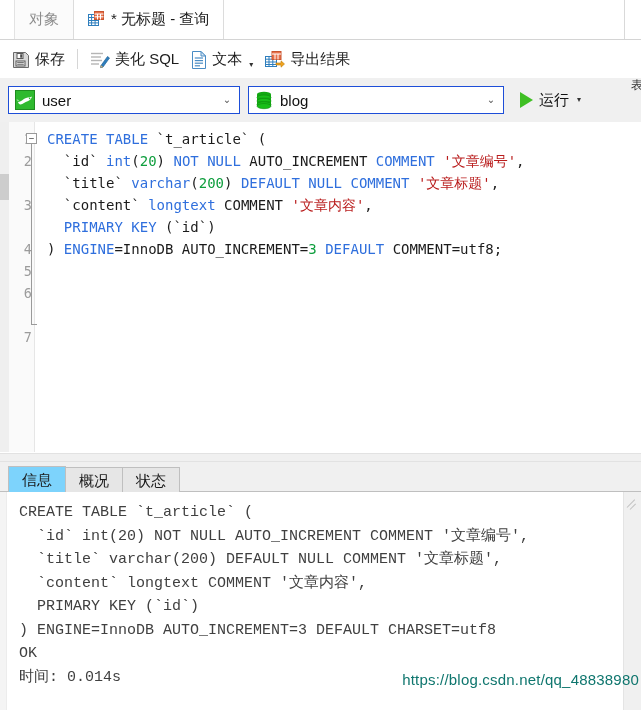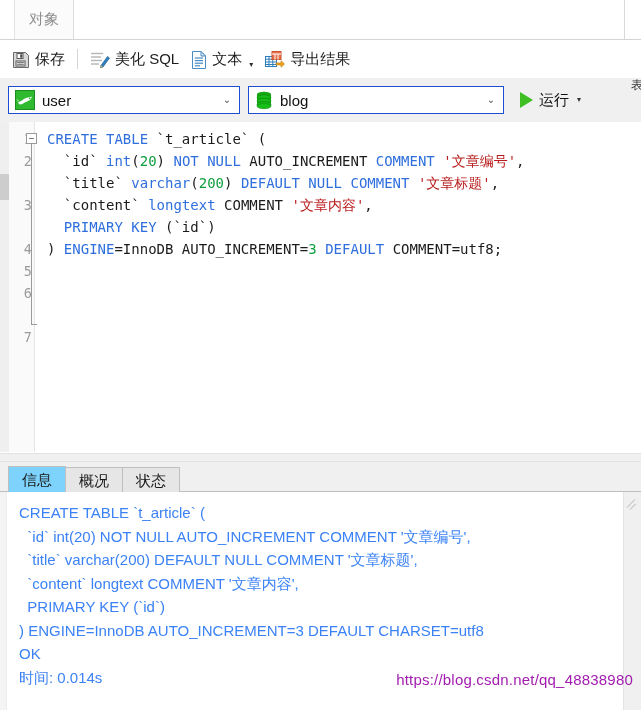--- a/index.html
+++ b/index.html
@@ -293,24 +293,24 @@
     flex: 1 1 auto;
     background: #ffffff;
     position: relative;
     display: flex;
     overflow: hidden;
   }
   .res-text {
     flex: 1 1 auto;
     padding: 9px 12px 0 12px;
     box-sizing: border-box;
-    font-family: Liberation Sans, sans-serif;
+    font-family: Liberation Mono, monospace;
     font-size: 15px;
     line-height: 23.5px;
-    color: #3b82f6;
+    color: #404040;
     white-space: pre-wrap;
     position: relative;
     z-index: 2;
   }
   .res-scroll {
     width: 18px;
     flex: 0 0 auto;
     background: #f0f0f0;
     position: relative;
     border-left: 1px solid #e4e4e4;
@@ -322,23 +322,23 @@
     width: 11px; height: 11px;
   }
   .grip i {
     position: absolute;
     background: #c0c0c0;
     height: 1px;
     transform-origin: left center;
   }
   .watermark {
     position: absolute;
-    right: 8px; bottom: 22px;
-    font-size: 15px;
-    color: #a21caf;
+    right: 2px; bottom: 22px;
+    font-size: 15px;
+    color: #0f766e;
     z-index: 1;
     white-space: nowrap;
     letter-spacing: 0.2px;
   }
   .res-left-strip {
     width: 7px;
     flex: 0 0 auto;
     background: #f4f4f4;
     border-right: 1px solid #ececec;
     box-sizing: border-box;
@@ -348,20 +348,38 @@
   .ico { display: inline-block; position: relative; flex: 0 0 auto; }
 </style>
 </head>
 <body>
 
 <div id="app">
 
   <div class="tabstrip">
     <div class="tab inactive">
       <span>对象</span>
+    </div>
+    <div class="tab active">
+      <span class="ico" style="width:17px;height:17px;">
+        <svg width="17" height="17" viewBox="0 0 17 17">
+          <rect x="0.5" y="3.5" width="10" height="11" fill="#ffffff" stroke="#2e7ebd"></rect>
+          <line x1="0.5" y1="6.5" x2="10.5" y2="6.5" stroke="#2e7ebd"></line>
+          <line x1="0.5" y1="9.5" x2="10.5" y2="9.5" stroke="#2e7ebd"></line>
+          <line x1="0.5" y1="11.9" x2="10.5" y2="11.9" stroke="#2e7ebd"></line>
+          <line x1="3.6" y1="3.5" x2="3.6" y2="14.5" stroke="#2e7ebd"></line>
+          <line x1="7.1" y1="3.5" x2="7.1" y2="14.5" stroke="#2e7ebd"></line>
+          <rect x="6.5" y="0.5" width="9" height="8" fill="#e8714a" stroke="#c9542f"></rect>
+          <line x1="6.5" y1="3.0" x2="15.5" y2="3.0" stroke="#ffffff"></line>
+          <line x1="9.5" y1="3.0" x2="9.5" y2="8.5" stroke="#ffffff"></line>
+          <line x1="12.5" y1="3.0" x2="12.5" y2="8.5" stroke="#ffffff"></line>
+          <line x1="6.5" y1="5.8" x2="15.5" y2="5.8" stroke="#ffffff"></line>
+        </svg>
+      </span>
+      <span>* 无标题 - 查询</span>
     </div>
     <div class="tab-filler">
       <div class="edge-sep"></div>
     </div>
   </div>
 
   <div class="toolbar">
 
     <div class="tb-item">
       <span class="ico" style="width:18px;height:18px;">

